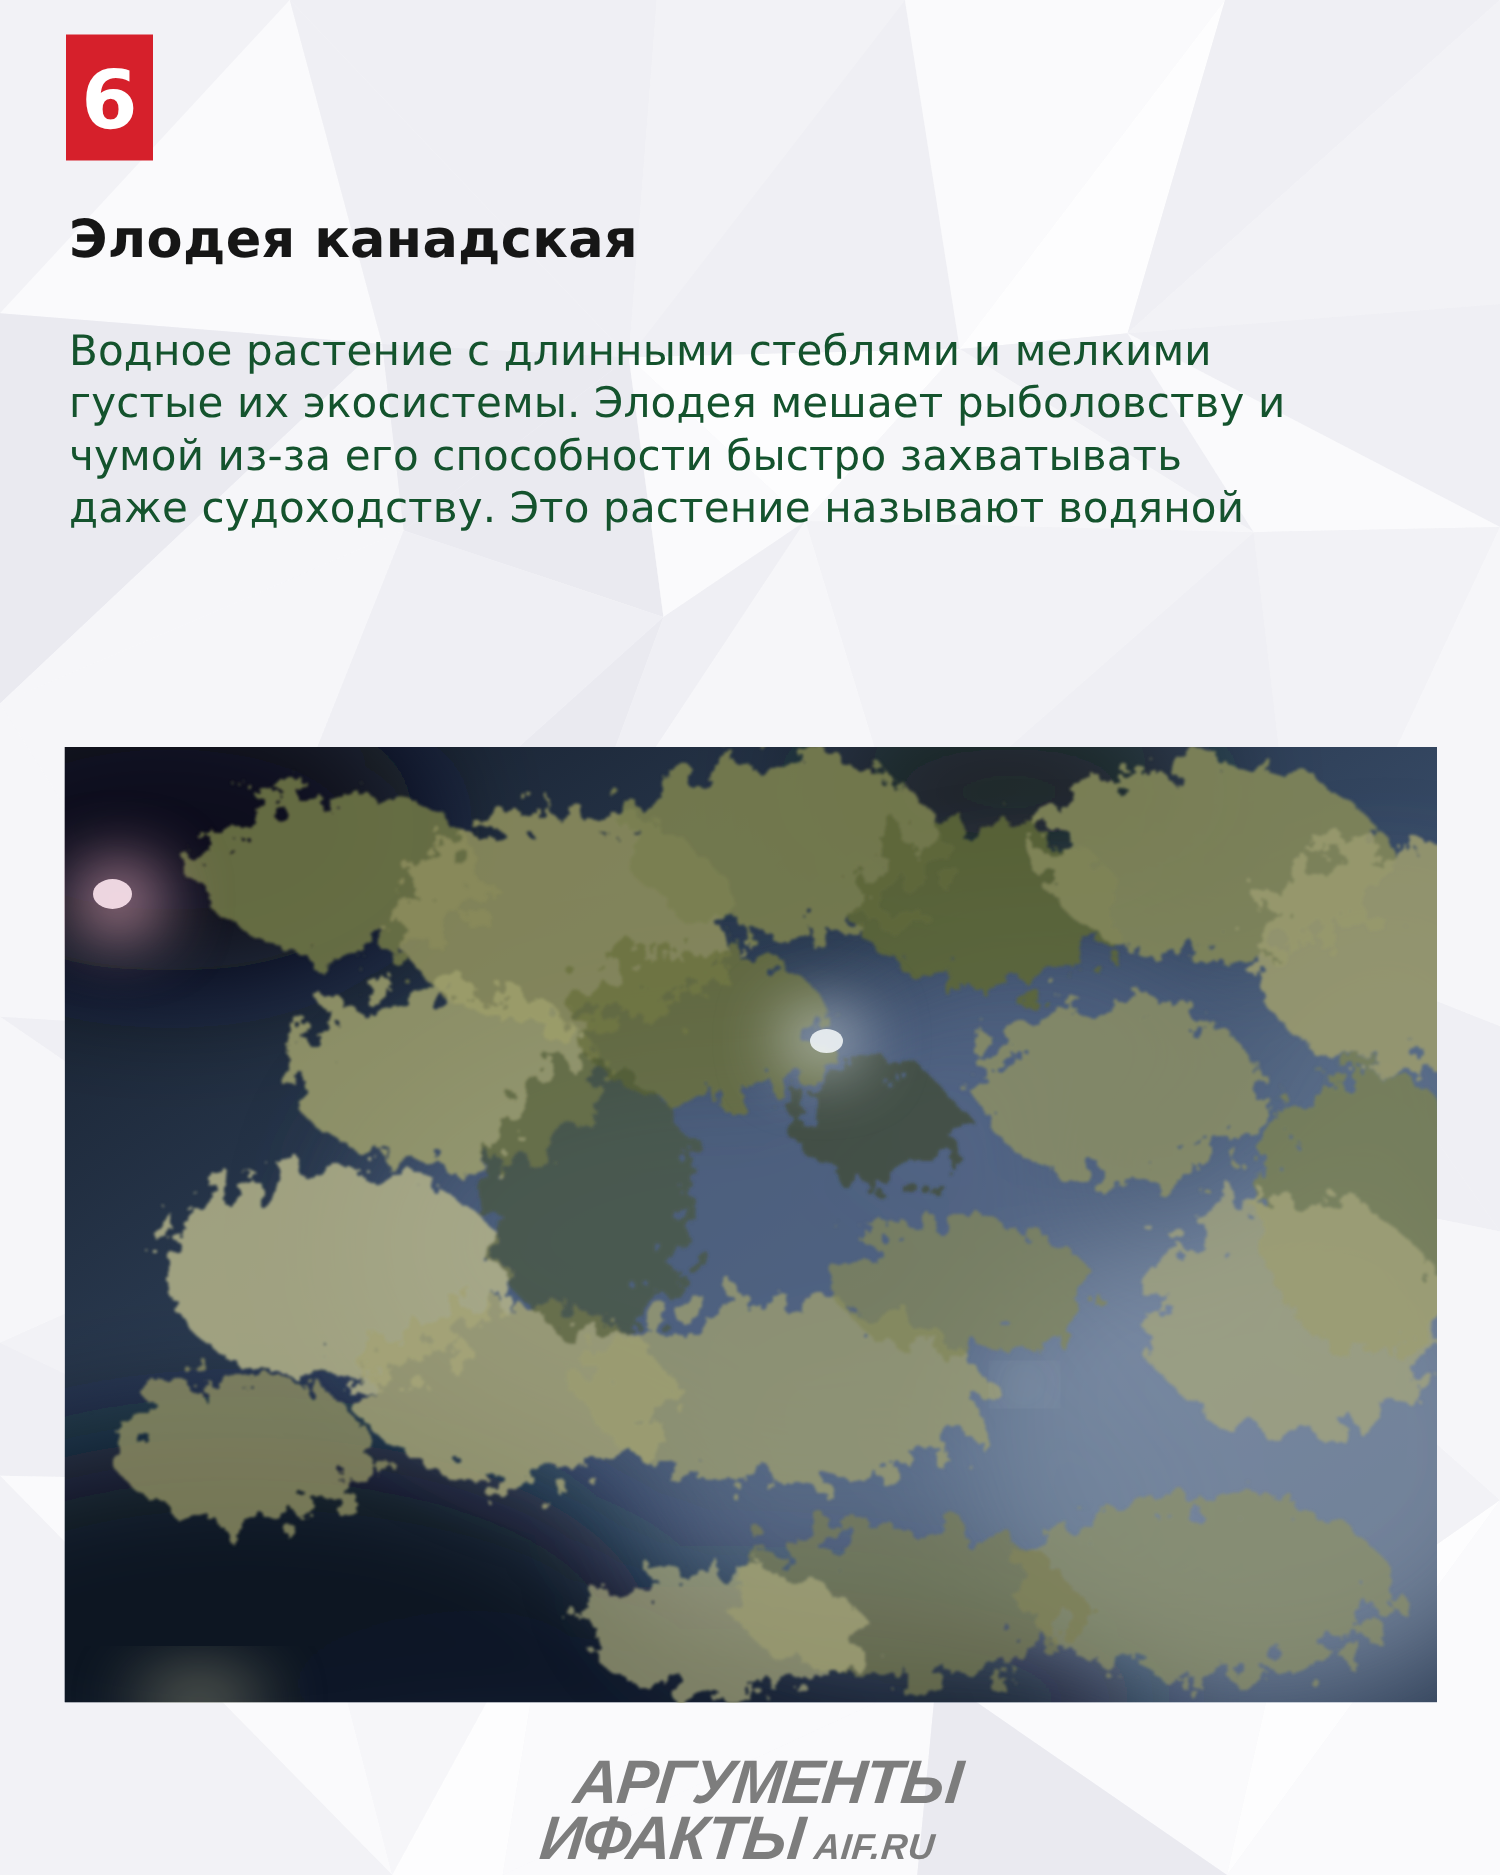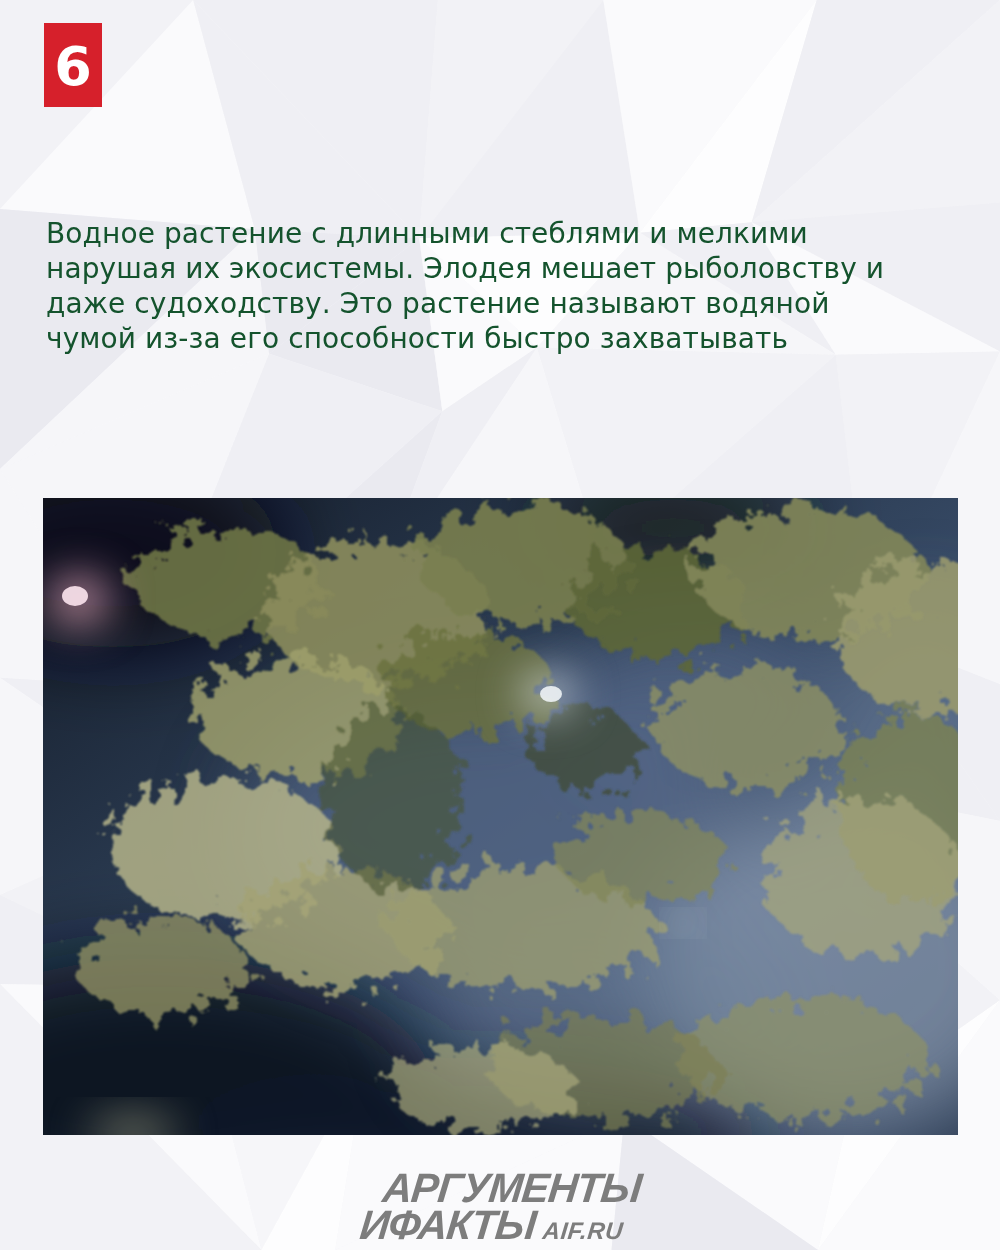--- a/index.html
+++ b/index.html
@@ -153,26 +153,27 @@
       <polygon points="624.4,1116.4 850.8,1105.0 818.0,1250.0" fill="#fbfbfd"></polygon>
       <polygon points="624.4,1116.4 818.0,1250.0 611.5,1250.0" fill="#e9e9f0"></polygon>
       <polygon points="850.8,1105.0 1000.0,1000.2 818.0,1250.0" fill="#ffffff"></polygon>
       <polygon points="1000.0,1000.2 1000.0,1250.0 818.0,1250.0" fill="#fbfbfd"></polygon>
     </svg>
 
   <div class="badge">
     <span class="badge-number">6</span>
   </div>
 
+  <h1 class="title">Элодея канадская</h1>
 
   <div class="body-text">
     <div>Водное растение с длинными стеблями и мелкими</div>
-    <div>нарушая их экосистемы. Элодея мешает рыболовству и</div>
+    <div>густые их экосистемы. Элодея мешает рыболовству и</div>
+    <div>чумой из-за его способности быстро захватывать</div>
     <div>даже судоходству. Это растение называют водяной</div>
-    <div>чумой из-за его способности быстро захватывать</div>
   </div>
 
   <div class="photo-frame">
     <svg width="915" height="637" viewBox="0 0 915 637" xmlns="http://www.w3.org/2000/svg">
       <defs>
         <filter id="plantTex" x="-30%" y="-30%" width="160%" height="160%">
           <feTurbulence type="fractalNoise" baseFrequency="0.055" numOctaves="4" seed="7" result="n"></feTurbulence>
           <feDisplacementMap in="SourceGraphic" in2="n" scale="55"></feDisplacementMap>
           <feGaussianBlur stdDeviation="1.2"></feGaussianBlur>
         </filter>

